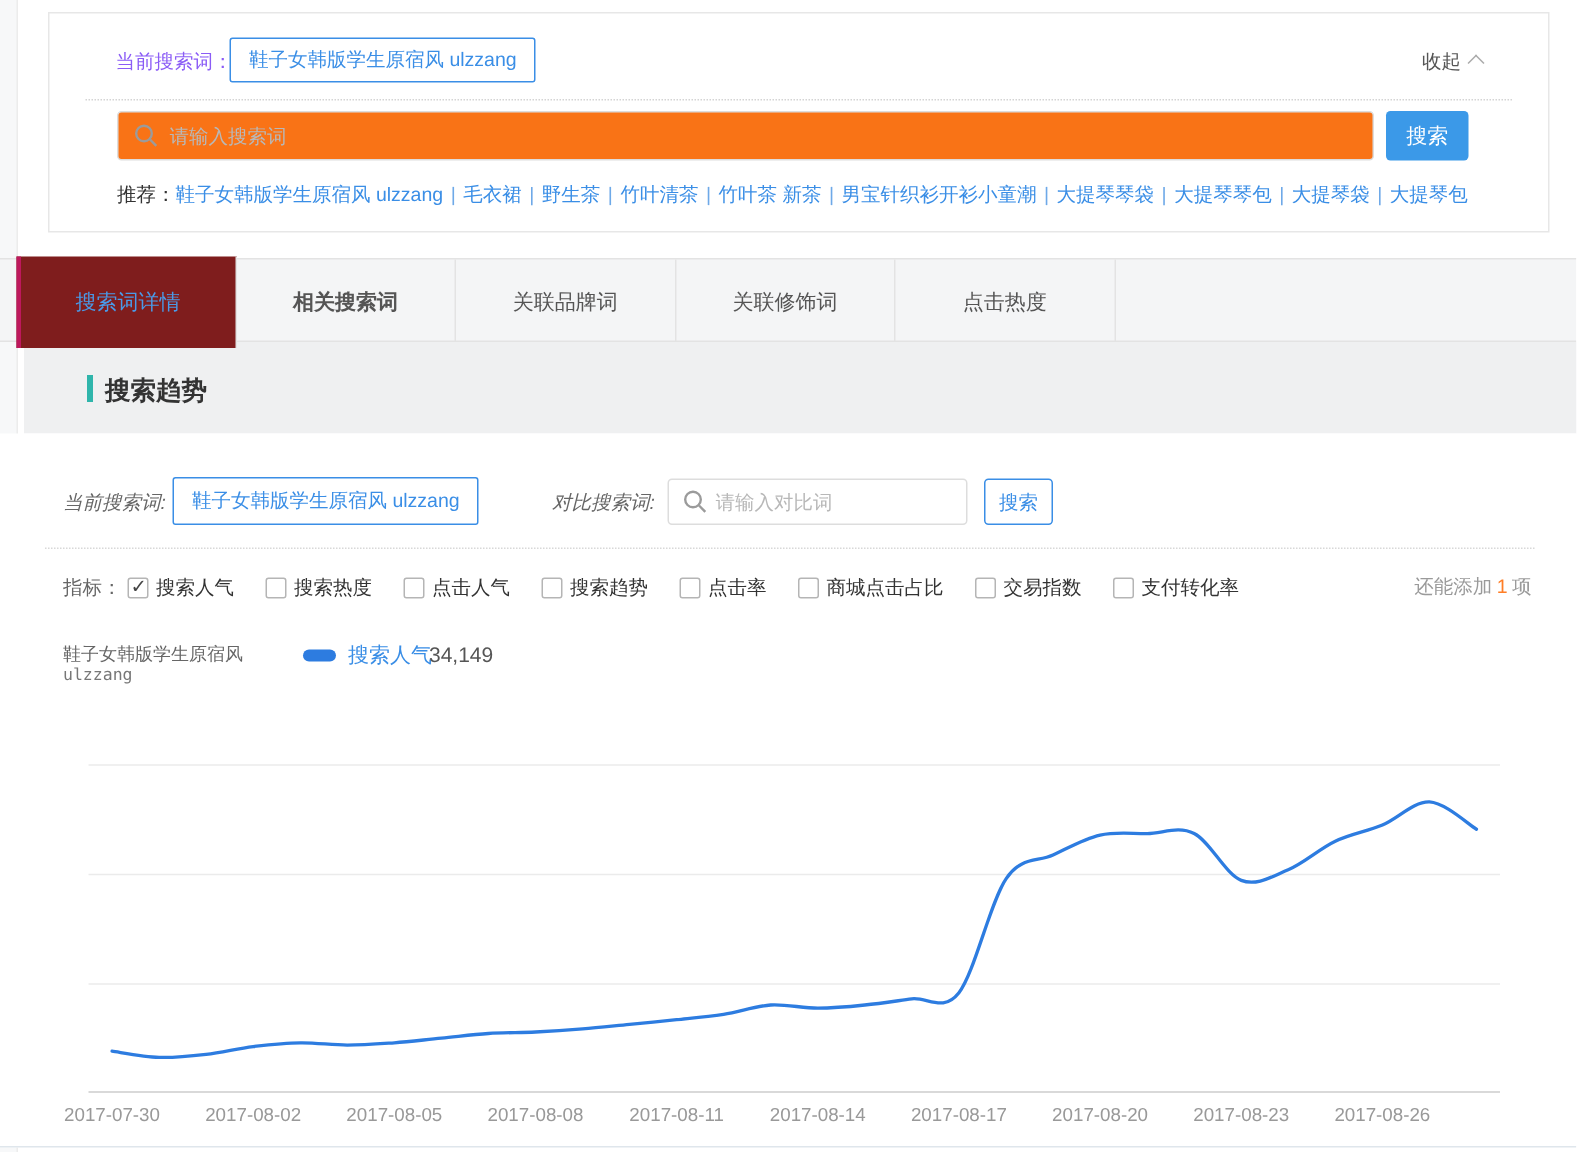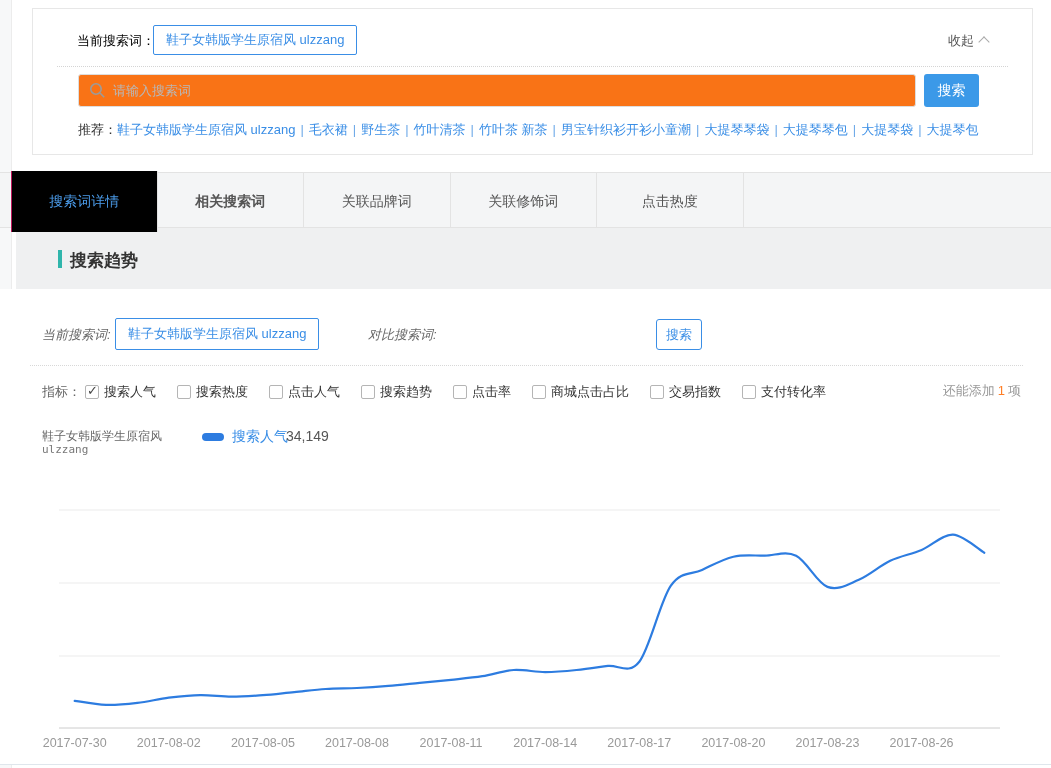--- a/index.html
+++ b/index.html
@@ -7,21 +7,21 @@
   body { font-family:"Liberation Sans","DejaVu Sans",sans-serif; color:#333; }
   .page { position:relative; width:1051px; height:768px; background:#fff; overflow:hidden; }
 
   .left-gutter { position:absolute; left:0; top:0; width:12px; height:768px;
     background:#f7f8f9; border-right:1px solid #ececec; }
 
   
   .top-card { position:absolute; left:32px; top:8px; width:1001px; height:147px;
     background:#fff; border:1px solid #e7e7e7; }
   .tc-row1 { position:absolute; left:0; top:16px; width:100%; height:30px; }
-  .tc-label { position:absolute; left:44px; top:7px; font-size:13px; color:#000000; }
+  .tc-label { position:absolute; left:44px; top:7px; font-size:13px; color:#8b5cf6; }
   .term-chip { position:absolute; left:120px; top:0; height:30px; line-height:28px;
     padding:0 12px; border:1px solid #3a8ee6; border-radius:2px; color:#3a8ee6;
     font-size:13px; background:#fff; cursor:pointer; white-space:nowrap; }
   .collapse { position:absolute; right:44px; top:7px; font-size:13px; color:#555; cursor:pointer; }
   .caret-up { display:inline-block; width:8px; height:8px; margin-left:6px; margin-bottom:-1px;
     border-left:1px solid #aaa; border-top:1px solid #aaa; transform:rotate(45deg); }
   .tc-dotted { position:absolute; left:24px; right:24px; top:57px; border-top:1px dotted #d4d4d4; }
   .search-row { position:absolute; left:0; top:65px; width:100%; height:33px; }
   .search-box { position:absolute; left:45px; top:0; width:838px; height:33px;
     border:1px solid #ddd; border-radius:3px; background:#f97316; }
@@ -34,22 +34,22 @@
     font-family:inherit; cursor:pointer; }
   .rec-row { position:absolute; left:45px; top:112px; width:940px; font-size:13px; color:#333; }
   .rec-row a { color:#3a8ee6; text-decoration:none; cursor:pointer; }
   .rec-sep { color:#6ea9e8; margin:0 5px; }
 
   
   .tabs { position:absolute; left:0; top:172px; width:1051px; height:56px;
     background:#f4f5f6; border-top:1px solid #e3e3e3; border-bottom:1px solid #e3e3e3; }
   .tab { position:absolute; top:0; height:56px; line-height:56px; text-align:center;
     font-size:14px; color:#555; cursor:pointer; border-right:1px solid #e3e3e3; }
-  .tab.active { background:#000000; color:#4a9ae8; top:-2px; height:61px; line-height:60px;
-    border-left:1px solid #be185d; z-index:2; }
+  .tab.active { background:#7f1d1d; color:#4a9ae8; top:-2px; height:61px; line-height:60px;
+    border-left:3px solid #be185d; z-index:2; }
 
   
   .band { position:absolute; left:16px; top:228px; width:1051px; height:61px; background:#eff0f1; }
   .band-accent { position:absolute; left:42px; top:22px; width:4px; height:18px; background:#2fb5ab; }
   .band-title { position:absolute; left:54px; top:21px; font-size:17px; font-weight:bold; color:#333; }
 
   
   .content { position:absolute; left:0; top:289px; width:1051px; height:476px; background:#fff;
     border-bottom:1px solid #dfe6ec; }
   .cmp-row { position:absolute; left:0; top:29px; width:100%; height:32px; }
@@ -128,20 +128,27 @@
   <div class="band">
     <span class="band-accent"></span>
     <span class="band-title">搜索趋势</span>
   </div>
 
   <div class="content">
     <div class="cmp-row">
       <span class="cmp-label" style="left:42px">当前搜索词:</span>
       <span class="cmp-chip">鞋子女韩版学生原宿风 ulzzang</span>
       <span class="cmp-label" style="left:368px">对比搜索词:</span>
+      <div class="cmp-box">
+        <svg class="mag" width="17" height="17" viewBox="0 0 17 17">
+          <circle cx="7" cy="7" r="5.2" fill="none" stroke="#9b9b9b" stroke-width="1.6"></circle>
+          <line x1="11" y1="11" x2="15.2" y2="15.2" stroke="#9b9b9b" stroke-width="1.6"></line>
+        </svg>
+        <input placeholder="请输入对比词" style="">
+      </div>
       <button class="btn-outline">搜索</button>
     </div>
     <div class="cnt-dotted"></div>
 
     <div class="metrics-row" id="metrics-row">
       <span class="metrics-label">指标：</span>
     <span class="metric-item">
           <span class="cbox checked"></span>
           <span>搜索人气</span>
         </span>

